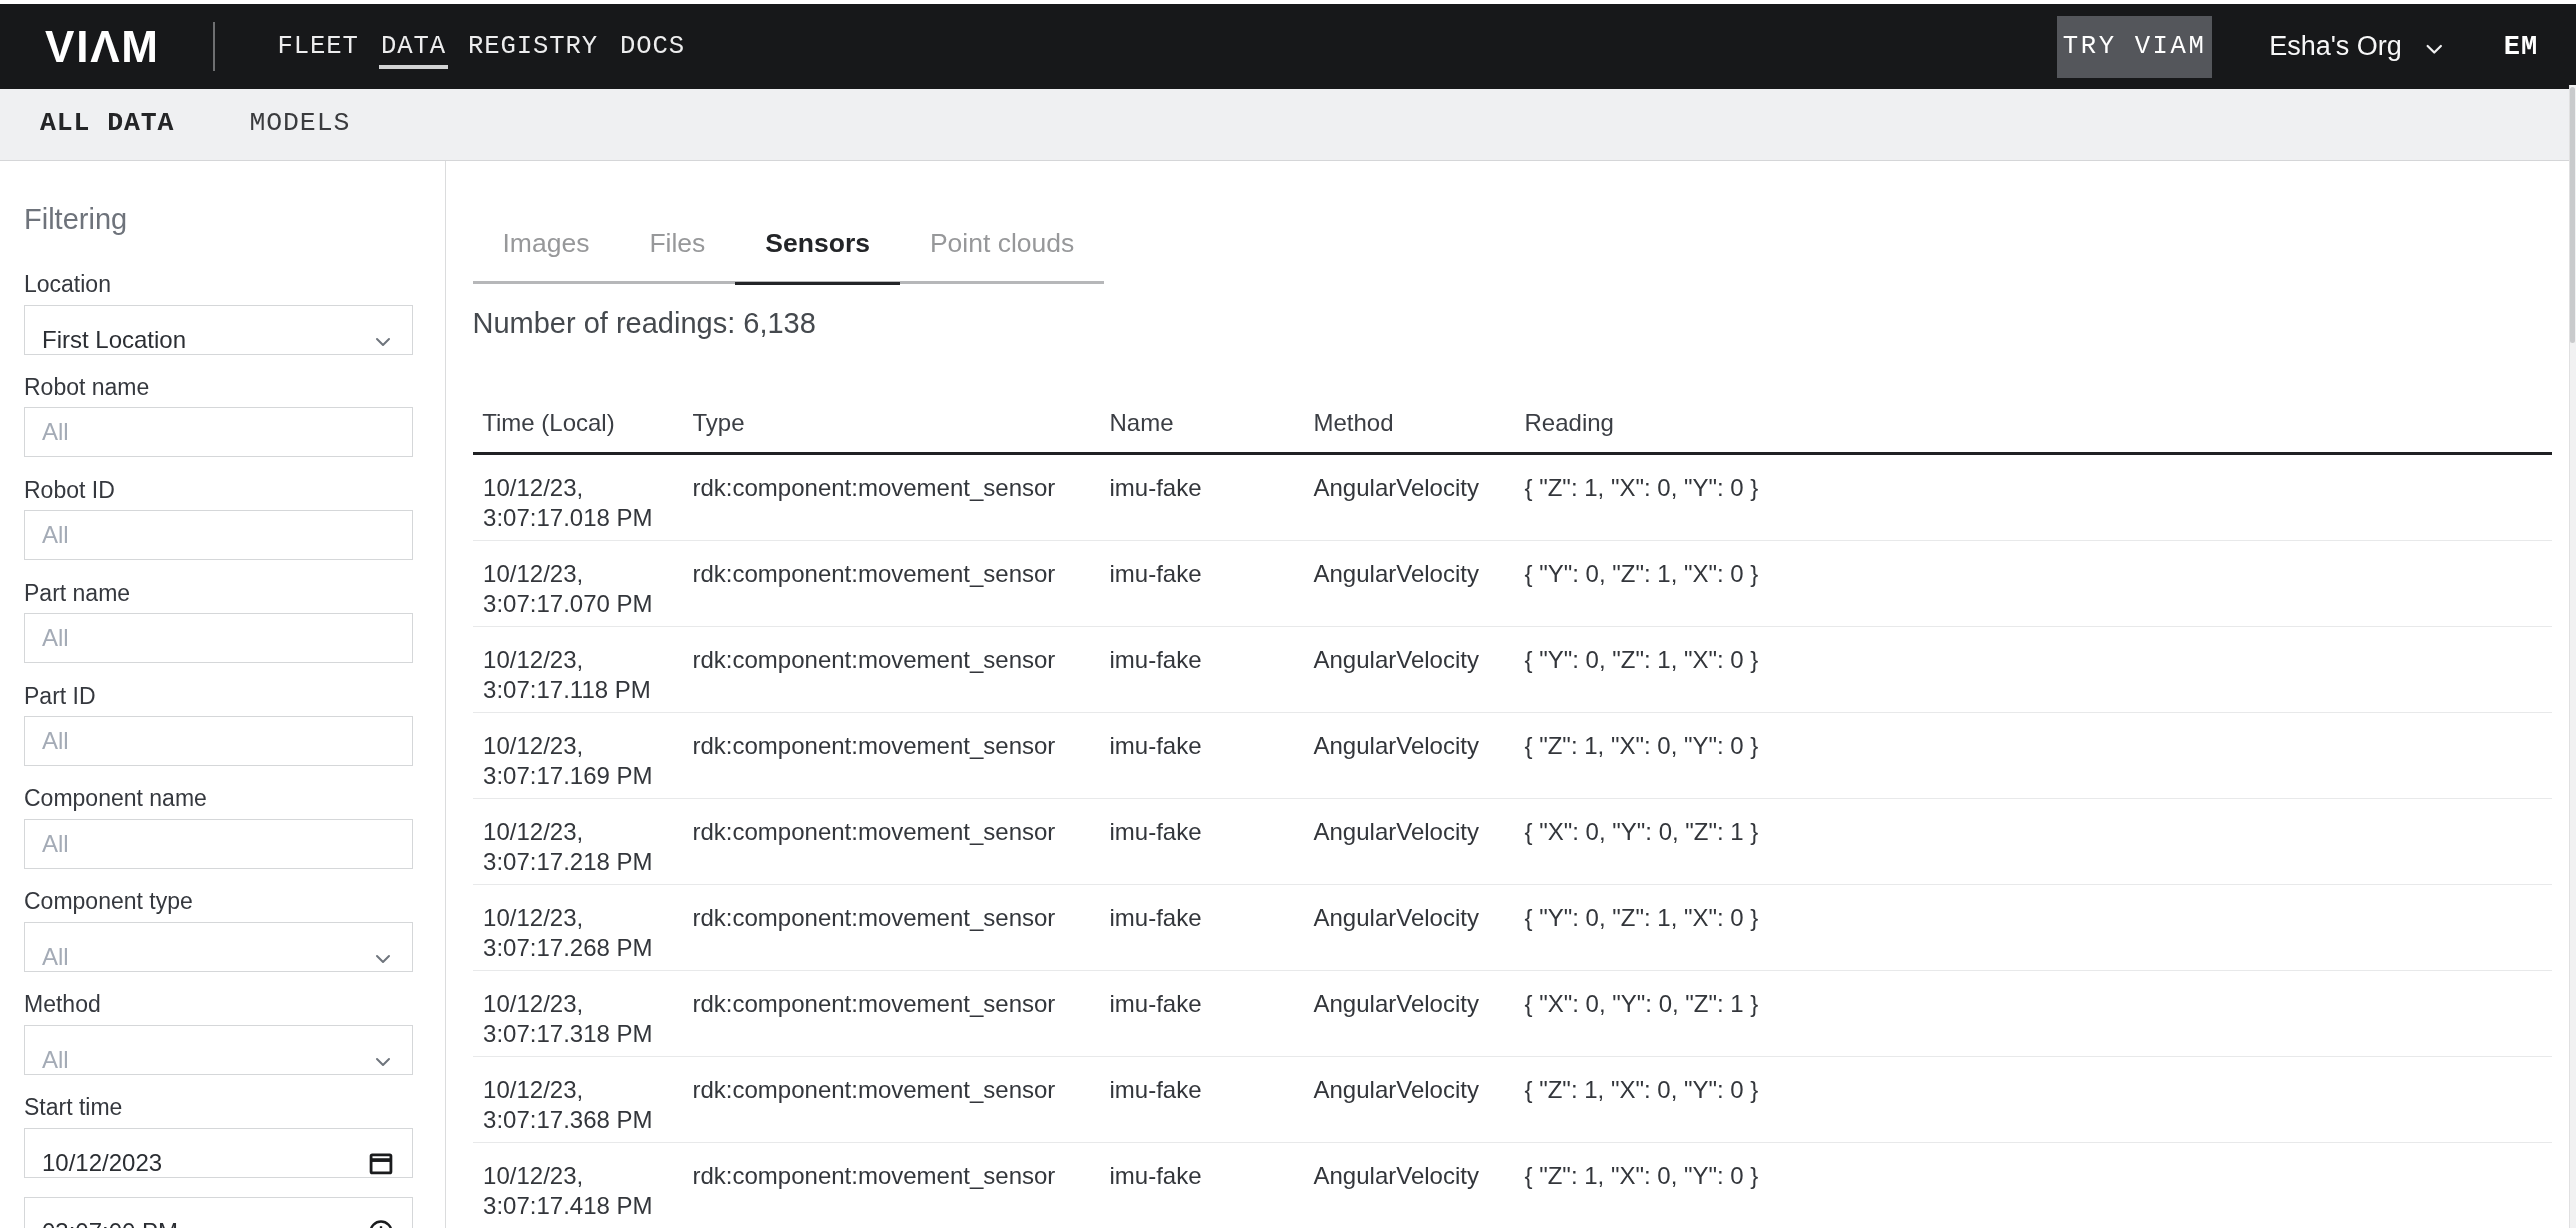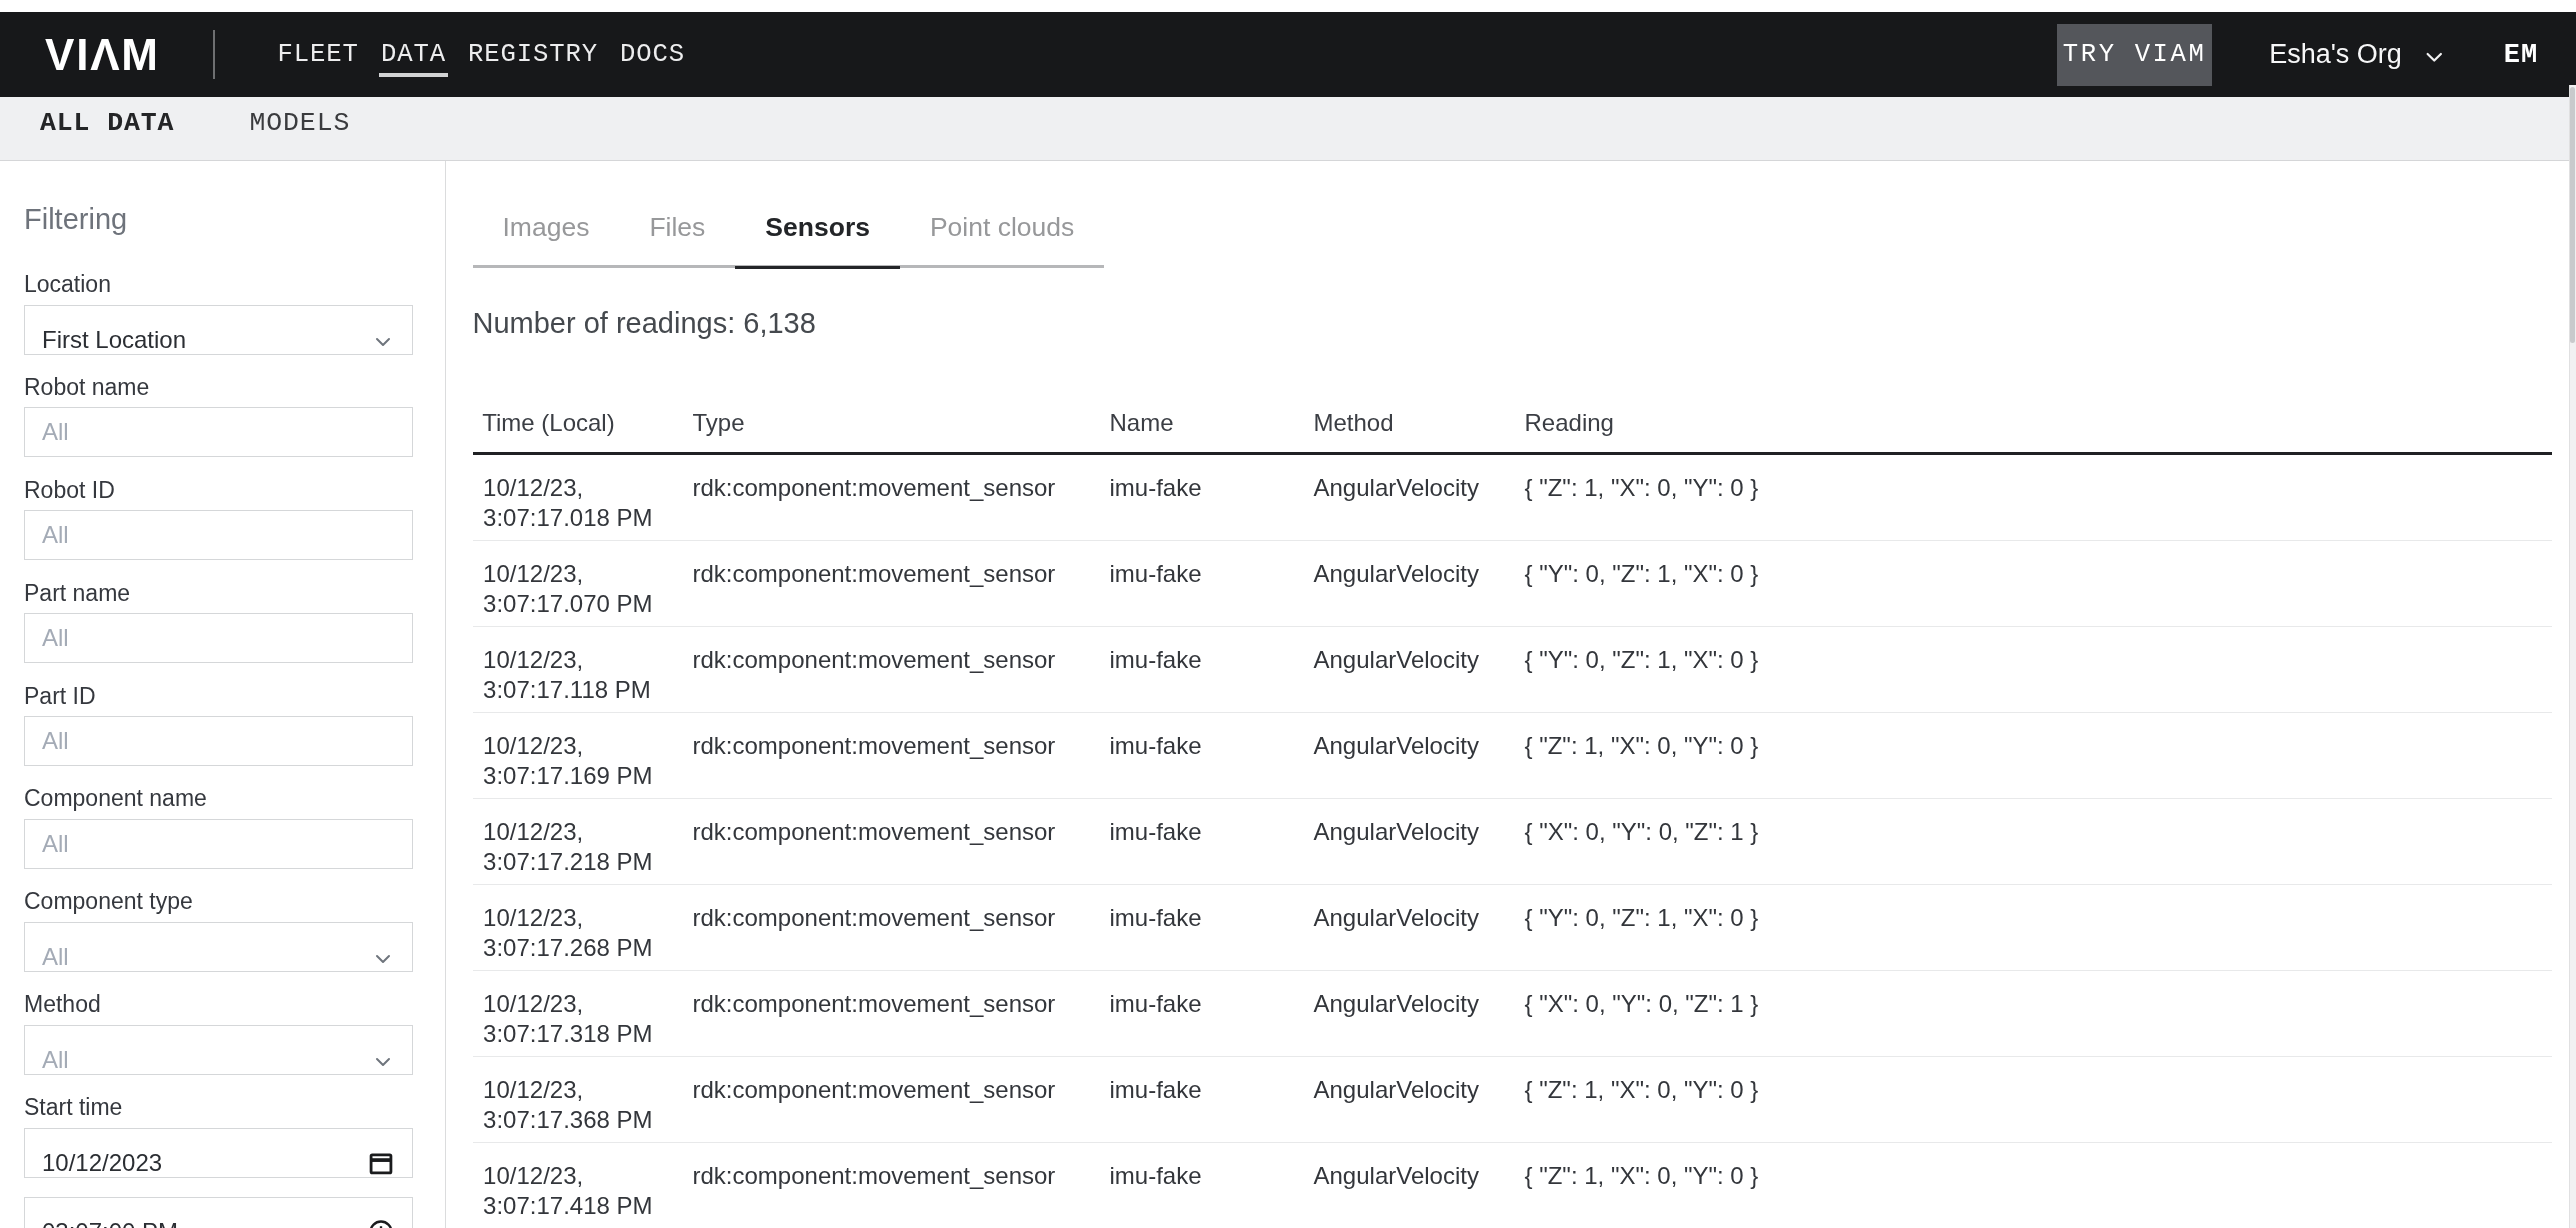--- a/index.html
+++ b/index.html
@@ -8,21 +8,21 @@
     position: relative;
     overflow: hidden;
     background: #ffffff;
     font-family: "Liberation Sans", "DejaVu Sans", sans-serif;
     color: #33363b;
   }
   .mono { font-family: "Liberation Mono", "DejaVu Sans Mono", monospace; }
 
   
   .top-nav {
-    position: absolute; top: 12px; left: 0; width: 2576px; height: 85px;
+    position: absolute; top: 4px; left: 0; width: 2576px; height: 85px;
     background: #17181a; display: flex; align-items: center;
     padding-left: 45px; z-index: 5;
   }
   .logo {
     font-weight: 800; font-size: 44px; color: #ffffff;
     letter-spacing: 1.8px; cursor: pointer;
   }
   .nav-divider {
     width: 1.8px; height: 49px; background: #6e6f71; margin-left: 53px;
   }
@@ -78,21 +78,21 @@
   .control .value { color: #2b2e33; }
   .control .value.placeholder { color: #a4abb6; }
   input.control {
     cursor: text; display: block; line-height: 47px; outline: none; border-radius: 0;
   }
   input.control::placeholder { color: #a4abb6; opacity: 1; }
 
   
   .main { position: relative; flex: 1 1 auto; background: #ffffff; }
   .tabs {
-    position: absolute; left: 26.5px; top: 28px; display: inline-flex;
+    position: absolute; left: 26.5px; top: 44px; display: inline-flex;
     border-bottom: 3.5px solid #b6b7b9; height: 79px;
   }
   .tab {
     padding: 0 30px; line-height: 76px; font-size: 26.5px; color: #97989a; cursor: pointer;
   }
   .tab.active {
     font-weight: bold; color: #232528;
     border-bottom: 3.5px solid #232528; margin-bottom: -3.5px;
   }
   .readings-count { position: absolute; left: 26.5px; top: 146px; font-size: 29px; color: #45494e; }

